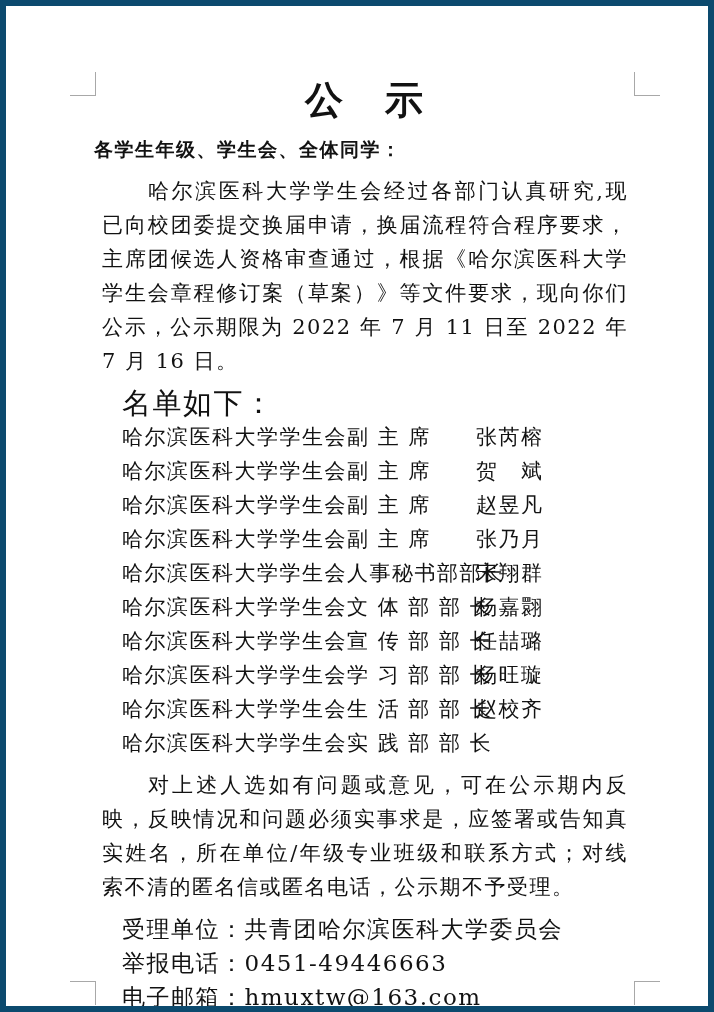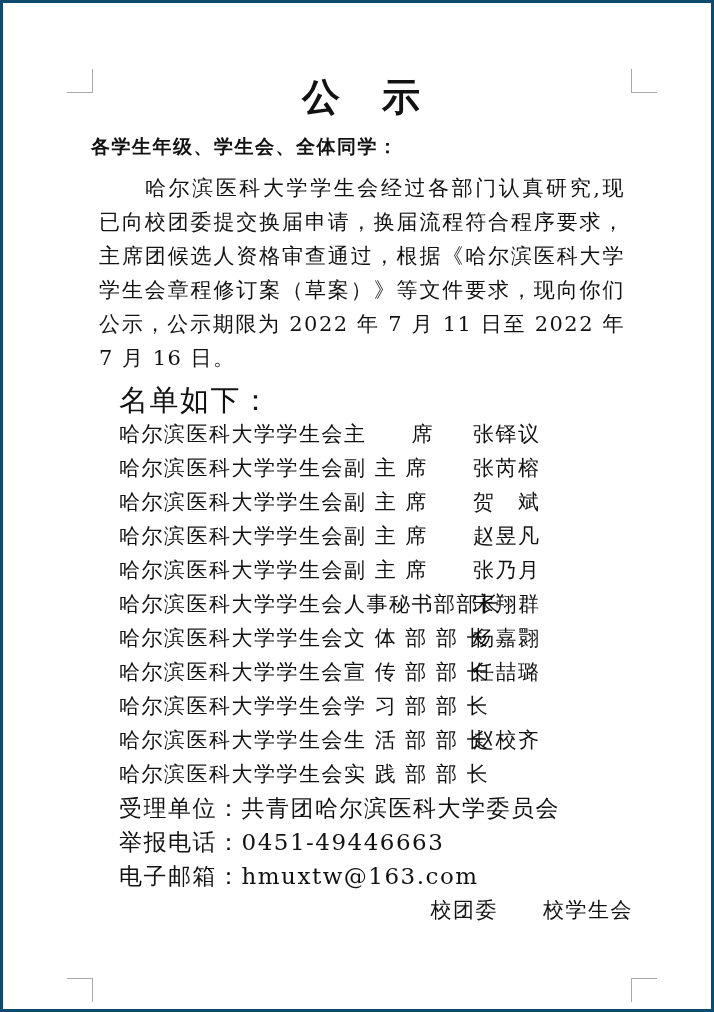--- a/index.html
+++ b/index.html
@@ -6,21 +6,21 @@
     margin: 0;
     padding: 0;
     background: #ffffff;
   }
   .page {
     position: relative;
     width: 714px;
     height: 1012px;
     box-sizing: border-box;
     background: #ffffff;
-    border: 3px solid #0c4a6e;
+    border: 6px solid #0c4a6e;
     overflow: hidden;
     font-family: "DejaVu Serif", "Liberation Serif", serif;
     color: #121212;
   }
   
   .corner-mark {
     position: absolute;
     width: 25px;
     height: 23px;
     pointer-events: none;
@@ -104,23 +104,20 @@
     <h1 class="doc-title">公　示</h1>
 
     <div class="salutation">各学生年级、学生会、全体同学：</div>
 
     <p class="para">哈尔滨医科大学学生会经过各部门认真研究,现已向校团委提交换届申请，换届流程符合程序要求，主席团候选人资格审查通过，根据《哈尔滨医科大学学生会章程修订案（草案）》等文件要求，现向你们公示，公示期限为 2022 年 7 月 11 日至 2022 年 7 月 16 日。</p>
 
     <div class="list-intro">名单如下：</div>
 
     <div class="roster">
       <div class="roster-row">
-        <span>哈尔滨医科大学学生会主　　席</span><span>张铎议</span>
-      </div>
-      <div class="roster-row">
         <span>哈尔滨医科大学学生会副 主 席</span><span>张芮榕</span>
       </div>
       <div class="roster-row">
         <span>哈尔滨医科大学学生会副 主 席</span><span>贺　斌</span>
       </div>
       <div class="roster-row">
         <span>哈尔滨医科大学学生会副 主 席</span><span>赵昱凡</span>
       </div>
       <div class="roster-row">
         <span>哈尔滨医科大学学生会副 主 席</span><span>张乃月</span>
@@ -128,30 +125,31 @@
       <div class="roster-row">
         <span>哈尔滨医科大学学生会人事秘书部部长</span><span>宋翔群</span>
       </div>
       <div class="roster-row">
         <span>哈尔滨医科大学学生会文 体 部 部 长</span><span>杨嘉翾</span>
       </div>
       <div class="roster-row">
         <span>哈尔滨医科大学学生会宣 传 部 部 长</span><span>任喆璐</span>
       </div>
       <div class="roster-row">
-        <span>哈尔滨医科大学学生会学 习 部 部 长</span>
+        <span>哈尔滨医科大学学生会学 习 部 部 长</span><span>杨旺璇</span>
       </div>
       <div class="roster-row">
         <span>哈尔滨医科大学学生会生 活 部 部 长</span><span>赵校齐</span>
       </div>
       <div class="roster-row">
         <span>哈尔滨医科大学学生会实 践 部 部 长</span>
       </div>
     </div>
 
+    <p class="para">对上述人选如有问题或意见，可在公示期内反映，反映情况和问题必须实事求是，应签署或告知真实姓名，所在单位/年级专业班级和联系方式；对线索不清的匿名信或匿名电话，公示期不予受理。</p>
 
     <div class="contact-line">受理单位：共青团哈尔滨医科大学委员会</div>
     <div class="contact-line">举报电话：0451-49446663</div>
     <div class="contact-line">电子邮箱：hmuxtw@163.com</div>
 
     <div class="sig-line">校团委　　校学生会</div>
 
   </div>
 </div>
 

